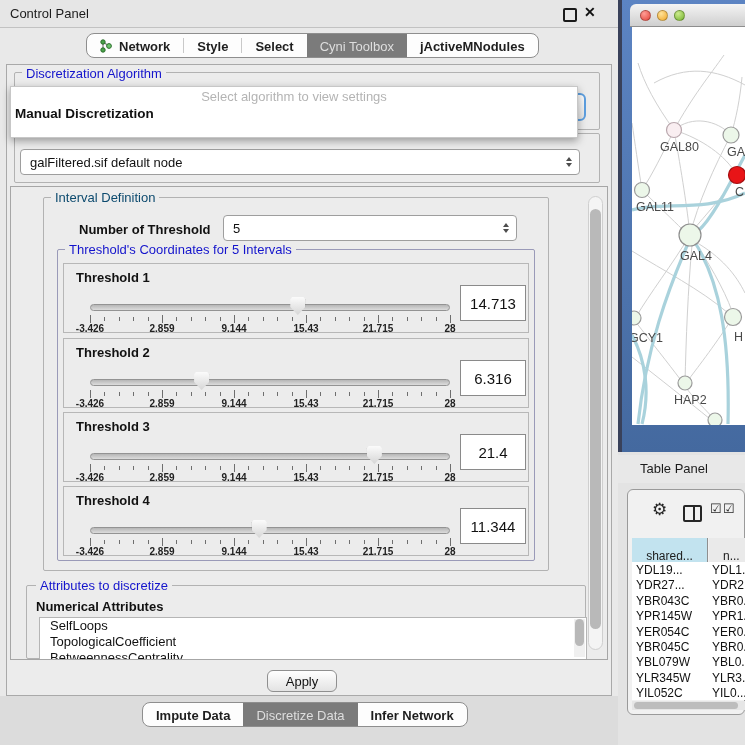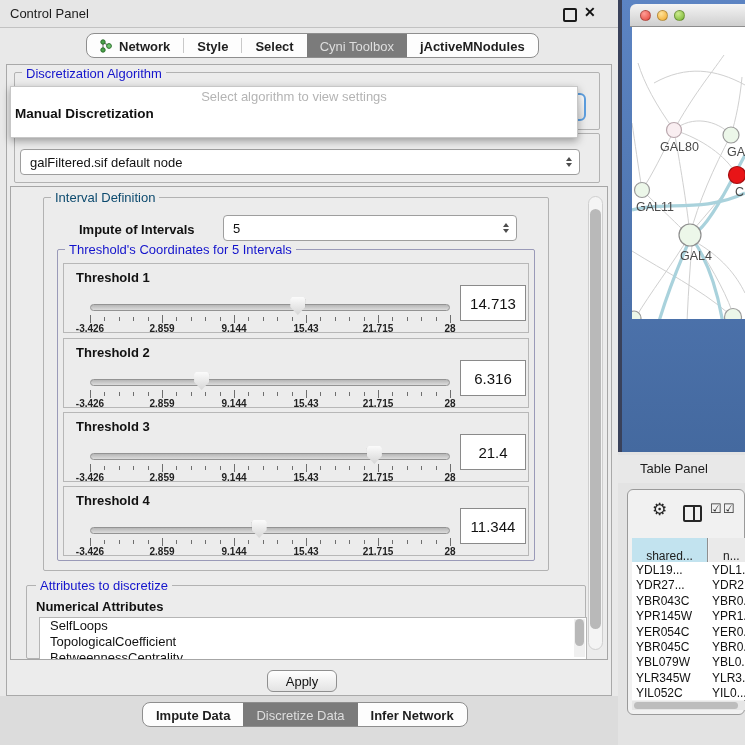--- a/index.html
+++ b/index.html
@@ -56,21 +56,21 @@
   .lthumb{position:absolute;left:1px;top:0;width:9px;height:27px;background:#b8b8b8;border-radius:5px;}
   
   .applybtn{left:267px;top:670px;width:70px;height:22px;background:linear-gradient(#ffffff,#e3e3e3);border:1px solid #8f8f8f;border-radius:6px;font-size:13px;color:#111;display:flex;align-items:center;justify-content:center;box-sizing:border-box;}
   .bottomstrip{left:0;top:696px;width:618px;height:49px;background:#dcdcdc;}
   
   .divider{left:618px;top:0;width:4px;height:452px;background:#39415a;}
   .blueframe{left:622px;top:0;width:123px;height:452px;background:linear-gradient(#5c84c3,#44699f);}
   .macwin{left:630px;top:4px;width:115px;height:443px;}
   .mactitle{position:absolute;left:0;top:0;width:115px;height:23px;background:linear-gradient(#f4f4f4,#cfcfcf);border-bottom:1px solid #8e8e8e;border-top-left-radius:6px;box-sizing:border-box;}
   .light{position:absolute;top:6px;width:11px;height:11px;border-radius:50%;box-sizing:border-box;border:1px solid rgba(0,0,0,.25);}
-  .canvas{position:absolute;left:2px;top:23px;width:113px;height:292px;background:#fff;overflow:hidden;text-align:right;}
+  .canvas{position:absolute;left:2px;top:23px;width:113px;height:398px;background:#fff;overflow:hidden;text-align:right;}
   .rightlower{left:618px;top:452px;width:127px;height:293px;background:#e3e3e3;}
   .tp-title{position:absolute;left:0;top:3px;width:127px;height:28px;background:#e8e8e8;}
   .tp-title .t{position:absolute;left:22px;top:6px;font-size:13px;color:#1c1c1c;}
   .tablebox{position:absolute;left:9px;top:37px;width:118px;height:226px;border:1px solid #9a9a9a;border-radius:6px;background:#f1f1f1;box-sizing:border-box;}
   .gear{position:absolute;left:24px;top:11px;font-size:17px;color:#262626;line-height:1;}
   .spliticon{position:absolute;left:55px;top:15px;width:15px;height:13px;border:2px solid #262626;border-radius:2px;}
   .spliticon i{position:absolute;left:50%;top:0;width:2px;height:100%;background:#262626;}
   .cb{position:absolute;top:12px;font-size:13px;color:#262626;line-height:1;}
   .thead{position:absolute;top:48px;height:36px;font-size:12px;color:#1c1c1c;display:flex;align-items:center;box-sizing:border-box;border-bottom:1px solid #9a9a9a;}
   .tbody{position:absolute;left:4px;top:72px;width:113px;height:138px;background:#fff;overflow:hidden;}
@@ -142,21 +142,21 @@
     <span class="spin">
         <i class="u"></i>
         <i class="dn"></i>
       </span>
   </div>
 
   <div class="abs scrollpanel">
     <div class="group" style="position:absolute;left:32px;top:10px;width:506px;height:374px;"></div>
     <div class="gtitle green" style="left:40px;top:3px;">Interval Definition</div>
 
-    <div style="position:absolute;left:68px;top:35px;font-size:13px;font-weight:bold;color:#111;">Impute of Intervals</div>
+    <div style="position:absolute;left:68px;top:35px;font-size:13px;font-weight:bold;color:#111;">Number of Threshold</div>
     <div class="combo" style="position:absolute;left:212px;top:28px;width:294px;height:26px;">
       <span class="cv" style="line-height:26px;">5</span>
       <span class="spin">
           <i class="u"></i>
           <i class="dn"></i>
         </span>
     </div>
 
     <div class="group" style="position:absolute;left:46px;top:62px;width:478px;height:312px;border-color:#9a9ab8;"></div>
     <div class="gtitle blue" style="left:54px;top:55px;">Threshold's Coordinates for 5 Intervals</div>

